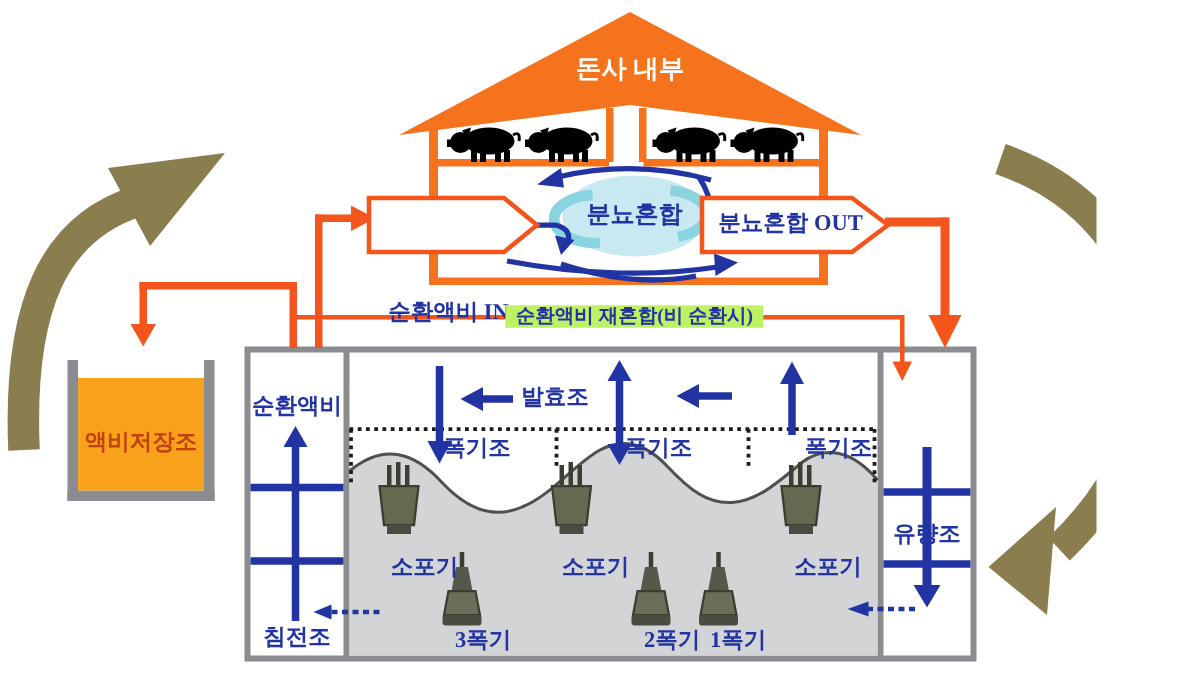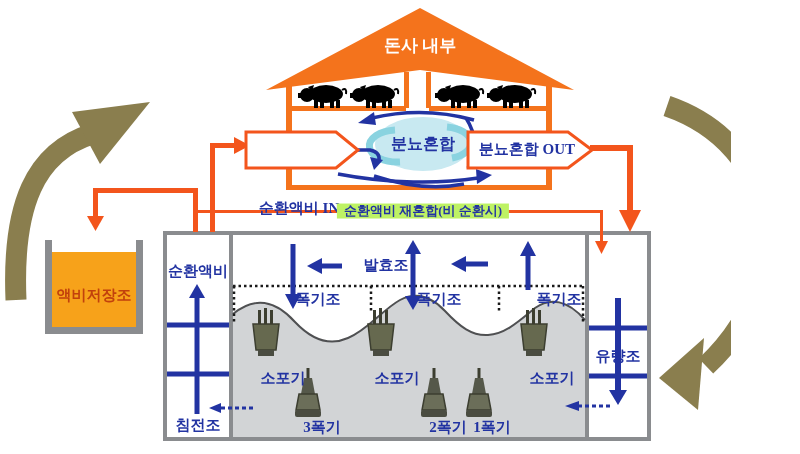--- a/index.html
+++ b/index.html
@@ -200,21 +200,21 @@
   <div class="lbl" style="left:299px;top:165px;margin-top:44px;">순환액비 IN</div>
   <div class="lbl" style="left:527px;top:150px;">분뇨혼합 OUT</div>
   <div class="lbl mix" style="left:423px;top:144px;">분뇨혼합</div>
   <div class="lbl remix" style="left:423px;top:211px;">순환액비 재혼합(비 순환시)</div>
   <div class="lbl storage" style="left:94px;top:296px;">액비저장조</div>
 
   <div class="lbl" style="left:198px;top:272px;text-align:center;">순환액비</div>
   <div class="lbl" style="left:198px;top:426px;">침전조</div>
   <div class="lbl" style="left:618px;top:357px;">유량조</div>
   <div class="lbl" style="left:618px;top:426px;margin-top:40px;">투입조</div>
-  <div class="lbl" style="left:370px;top:266px;margin-left:16px;">발효조</div>
+  <div class="lbl" style="left:370px;top:266px;">발효조</div>
 
   <div class="lbl" style="left:318px;top:300px;">폭기조</div>
   <div class="lbl" style="left:439px;top:300px;">폭기조</div>
   <div class="lbl" style="left:559px;top:300px;">폭기조</div>
 
   <div class="lbl" style="left:283px;top:379px;">소포기</div>
   <div class="lbl" style="left:397px;top:379px;">소포기</div>
   <div class="lbl" style="left:552px;top:379px;">소포기</div>
 
   <div class="lbl" style="left:322px;top:428px;">3폭기</div>

